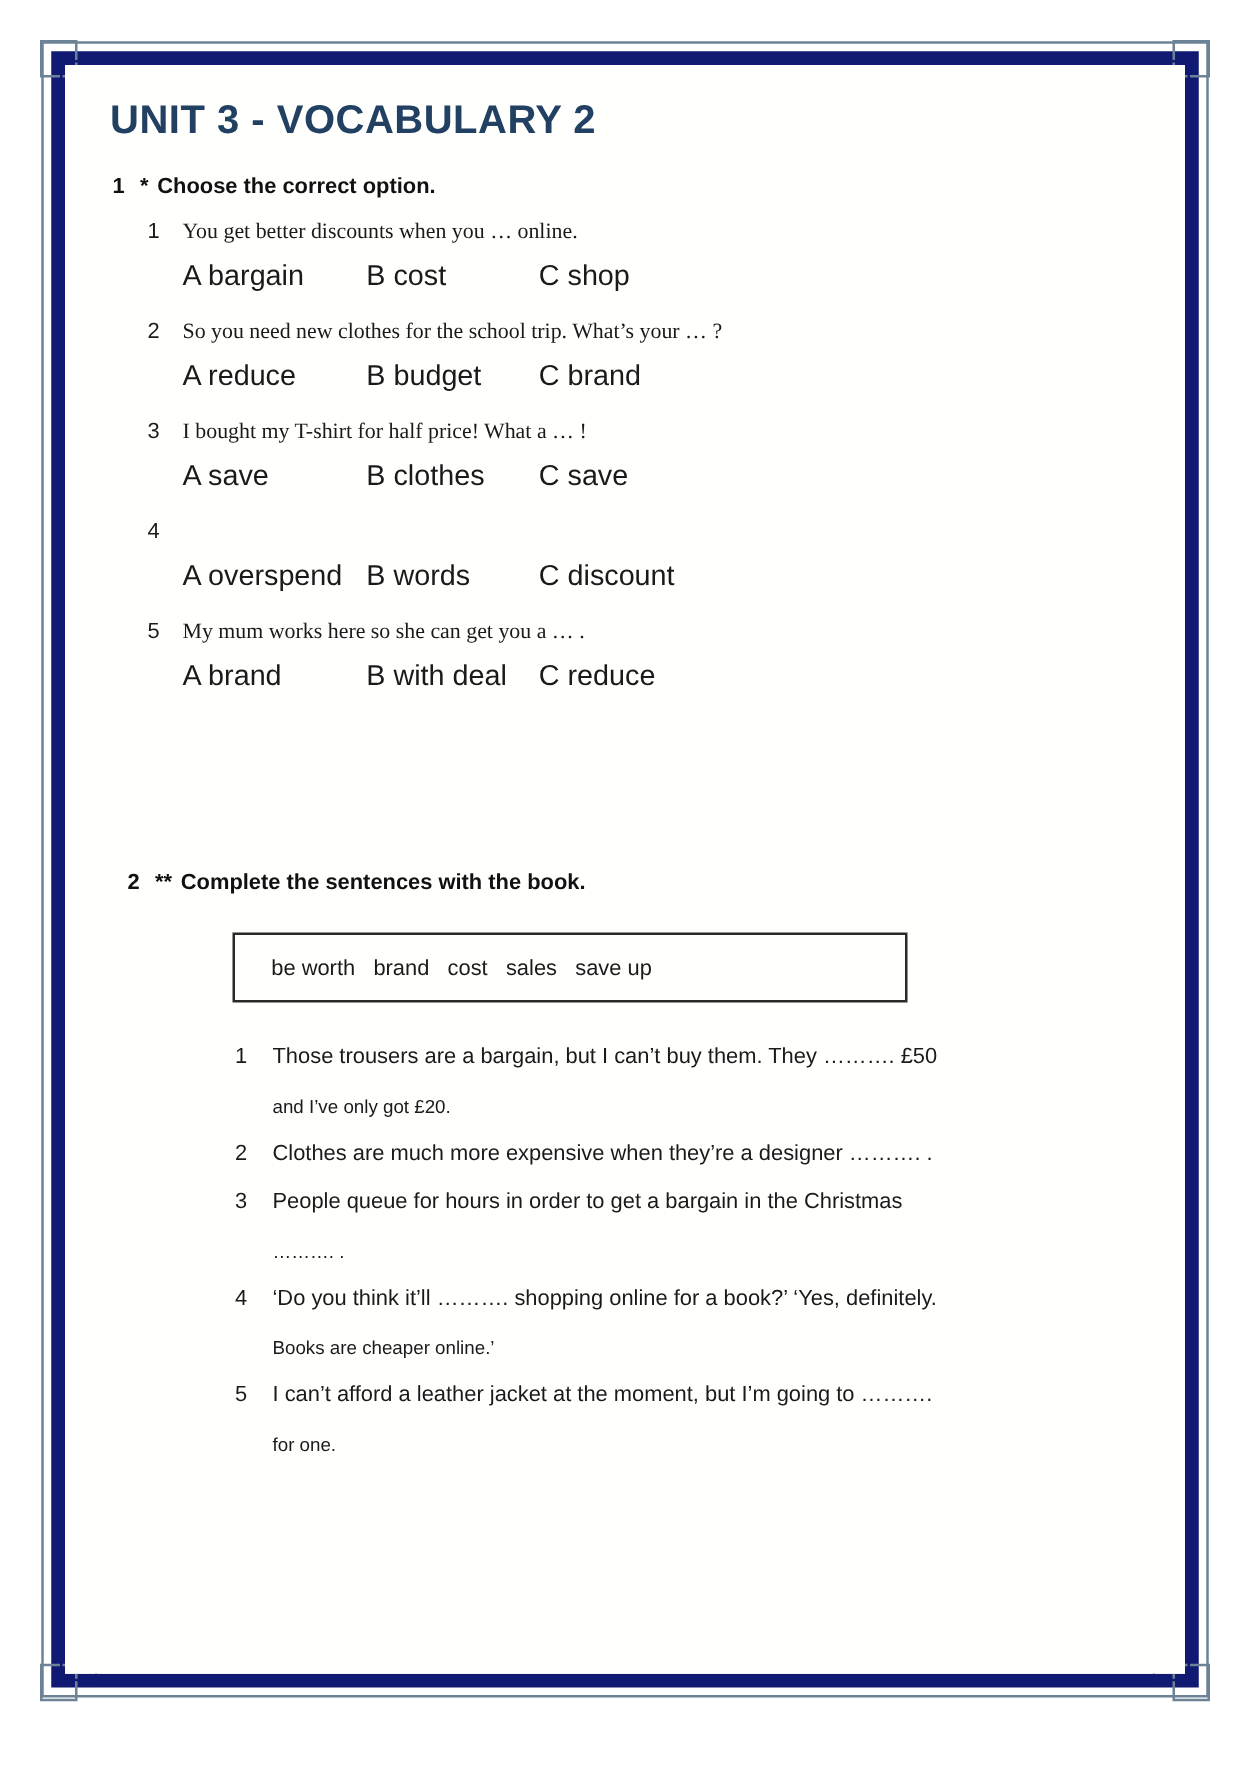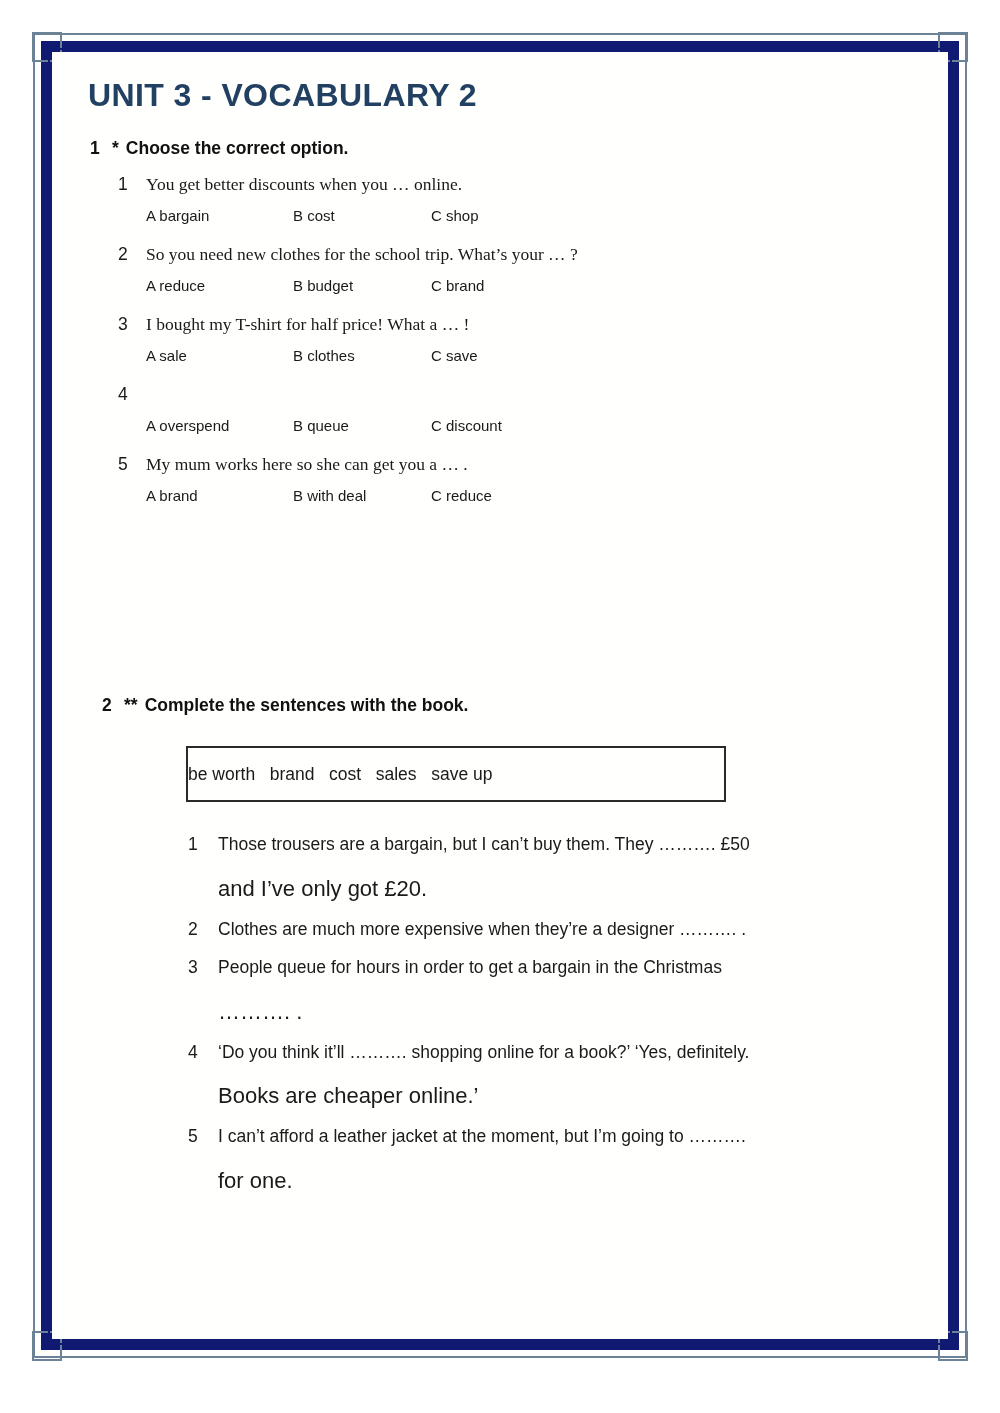--- a/index.html
+++ b/index.html
@@ -112,21 +112,21 @@
     font-size: 17.5px;
     line-height: 1.32;
     color: #1a1a1a;
   }
   #exercise-1 .q-item { padding-left: 66px; margin-bottom: 2px; }
   .q-num { width: 28px; flex: 0 0 auto; }
   .q-text { flex: 1 1 auto; font-family: Liberation Serif, serif; }
 
   .opt-row {
     display: flex;
-    font-size: 15px;
+    font-size: 23px;
     padding-left: 94px;
     margin-top: 11px;
     margin-bottom: 19px;
     color: #1a1a1a;
   }
   .opt { white-space: nowrap; }
   .opt-a { width: 147px; }
   .opt-b { width: 138px; }
   .opt-c { width: auto; }
 
@@ -140,40 +140,41 @@
     border: 2.5px solid #2a2a2a;
     box-sizing: border-box;
     display: flex;
     align-items: center;
     background: #fffffd;
   }
   .word-box-inner {
     font-size: 17.5px;
     white-space: pre;
     color: #1a1a1a;
+    margin-left: 29px;
   }
   .wb-wrap { position: relative; height: 56px; margin-top: 30px; }
 
   
   .g-list { margin-top: 34px; }
   .g-item {
     display: flex;
     align-items: baseline;
     font-size: 17.5px;
     line-height: 1.0;
     padding-left: 136px;
     margin-bottom: 0;
     color: #1a1a1a;
   }
   .g-num { width: 30px; flex: 0 0 auto; }
   .g-text { flex: 1 1 auto; max-width: 760px; }
   .g-line { margin-bottom: 21px; }
   .g-cont {
     padding-left: 166px;
-    font-size: 22px;
+    font-size: 15px;
     line-height: 1.0;
     margin-top: 24px;
     margin-bottom: 21px;
     color: #1a1a1a;
   }
 </style>
 </head>
 <body>
 
 <div class="frame-outer"></div>
@@ -219,31 +220,31 @@
         <span class="opt opt-a">A reduce</span>
         <span class="opt opt-b">B budget</span>
         <span class="opt opt-c">C brand</span>
       </div>
 
       <div class="q-item">
         <span class="q-num">3</span>
         <span class="q-text">I bought my T-shirt for half price! What a … !</span>
       </div>
       <div class="opt-row">
-        <span class="opt opt-a">A sale</span>
+        <span class="opt opt-a">A save</span>
         <span class="opt opt-b">B clothes</span>
         <span class="opt opt-c">C save</span>
       </div>
 
       <div class="q-item">
         <span class="q-num">4</span>
       </div>
       <div class="opt-row">
         <span class="opt opt-a">A overspend</span>
-        <span class="opt opt-b">B queue</span>
+        <span class="opt opt-b">B words</span>
         <span class="opt opt-c">C discount</span>
       </div>
 
       <div class="q-item">
         <span class="q-num">5</span>
         <span class="q-text">My mum works here so she can get you a … .</span>
       </div>
       <div class="opt-row">
         <span class="opt opt-a">A brand</span>
         <span class="opt opt-b">B with deal</span>

